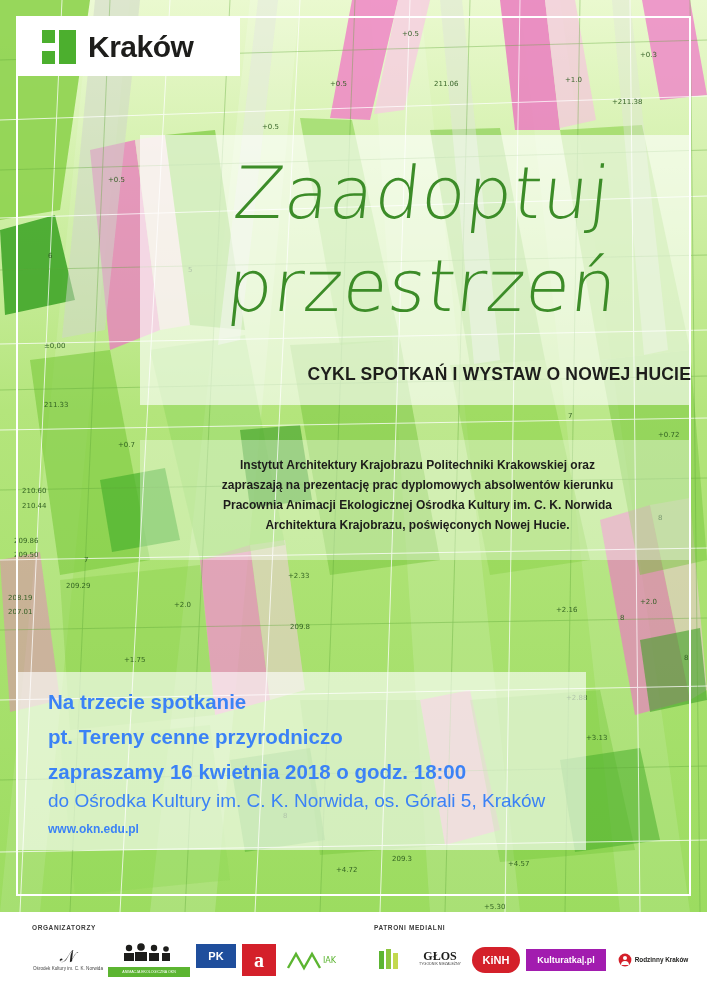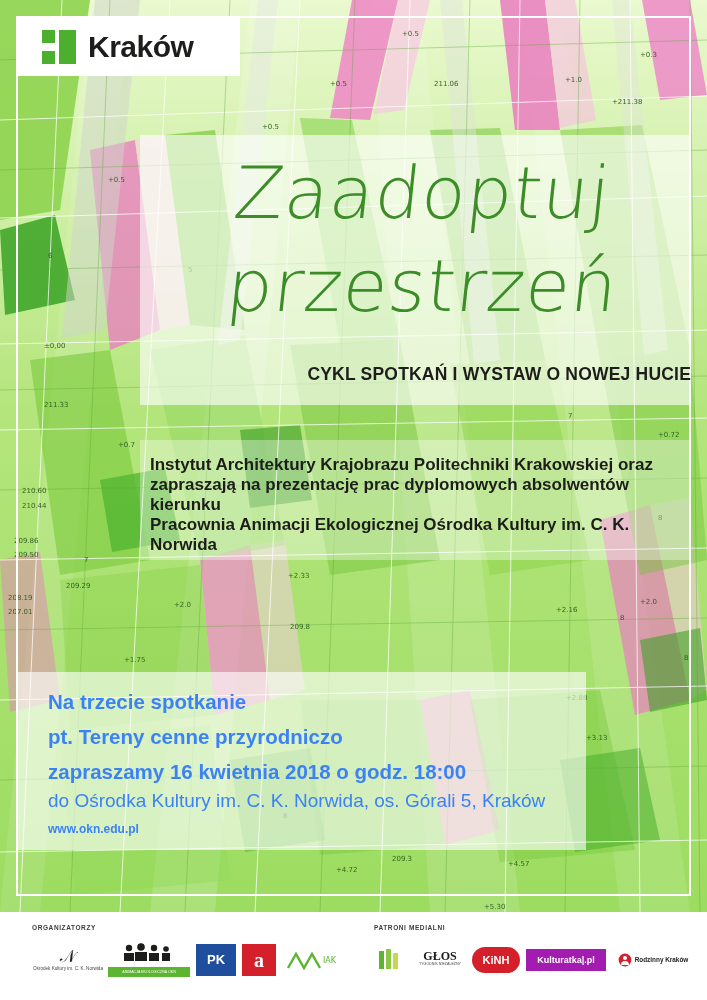--- a/index.html
+++ b/index.html
@@ -115,21 +115,22 @@
   .desc-panel {
     position: absolute;
     left: 140px; top: 440px;
     width: 551px; height: 120px;
     background: rgba(255,255,255,0.35);
   }
   .desc-text {
     position: absolute;
     left: 150px; top: 455px;
     width: 535px;
-    font-size: 17px;
+    text-align: center;
+    font-size: 12px;
     line-height: 20px;
     font-weight: bold;
     color: #1d1d1b;
   }
 
   
   .info-panel {
     position: absolute;
     left: 18px; top: 672px;
     width: 568px; height: 178px;
@@ -352,20 +353,21 @@
   <div class="title-panel"></div>
   <div class="title-line t1">Zaadoptuj</div>
   <div class="title-line t2">przestrzeń</div>
   <div class="subtitle">CYKL SPOTKAŃ I WYSTAW O NOWEJ HUCIE</div>
 
   <div class="desc-panel"></div>
   <div class="desc-text">
     <div>Instytut Architektury Krajobrazu Politechniki Krakowskiej oraz</div>
     <div>zapraszają na prezentację prac dyplomowych absolwentów kierunku</div>
     <div>Pracownia Animacji Ekologicznej Ośrodka Kultury im. C. K. Norwida</div>
+    <div>Architektura Krajobrazu, poświęconych Nowej Hucie.</div>
   </div>
 
   <div class="info-panel"></div>
   <div class="info">
     <div class="l1">Na trzecie spotkanie</div>
     <div class="l2">pt. Tereny cenne przyrodniczo</div>
     <div class="l3">zapraszamy 16 kwietnia 2018 o godz. 18:00</div>
     <div class="l4">do Ośrodka Kultury im. C. K. Norwida, os. Górali 5, Kraków</div>
     <div class="l5">www.okn.edu.pl</div>
   </div>
@@ -390,21 +392,21 @@
             <circle cx="20" cy="4" r="3.8" fill="#1d1d1b"></circle>
               <path d="M14,9 h12 v9 h-12 z" fill="#1d1d1b"></path>
             <circle cx="33" cy="5" r="3.2" fill="#1d1d1b"></circle>
               <path d="M28,10 h10 v8 h-10 z" fill="#1d1d1b"></path>
             <circle cx="45" cy="6" r="2.8" fill="#1d1d1b"></circle>
               <path d="M41,10 h8 v8 h-8 z" fill="#1d1d1b"></path>
           </svg>
           <div style="font-size:3.6px;color:#3b3b3b;background:#5cb531;color:#fff;padding:1px 0;">ANIMACJA EKOLOGICZNA OKN</div>
         </div>
       </div>
-      <div class="mini box sq-blue" style="left:164px;width:40px;height:32px;top:6px;font-size:13px;">
+      <div class="mini box sq-blue" style="left:164px;width:40px;height:24px;top:6px;font-size:11px;">
         <span>PK</span>
       </div>
       <div class="mini box sq-red" style="left:210px;width:34px;height:32px;top:6px;font-size:20px;font-family:'Liberation Serif',serif;">
         <span>a</span>
       </div>
       <div class="mini" style="left:252px;width:66px;">
         <svg width="62" height="24" viewBox="0 0 62 24">
           <path d="M2,20 L10,6 L18,20 L26,6 L34,20" stroke="#5cb531" stroke-width="2.4" fill="none"></path>
           <text x="37" y="15" font-family="DejaVu Sans" font-size="8" fill="#5cb531">IAK</text>
         </svg>

